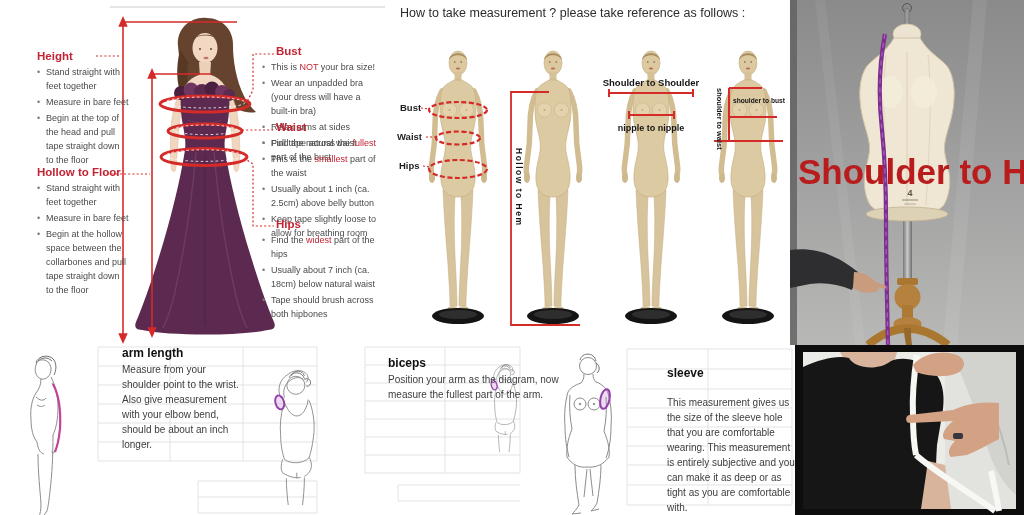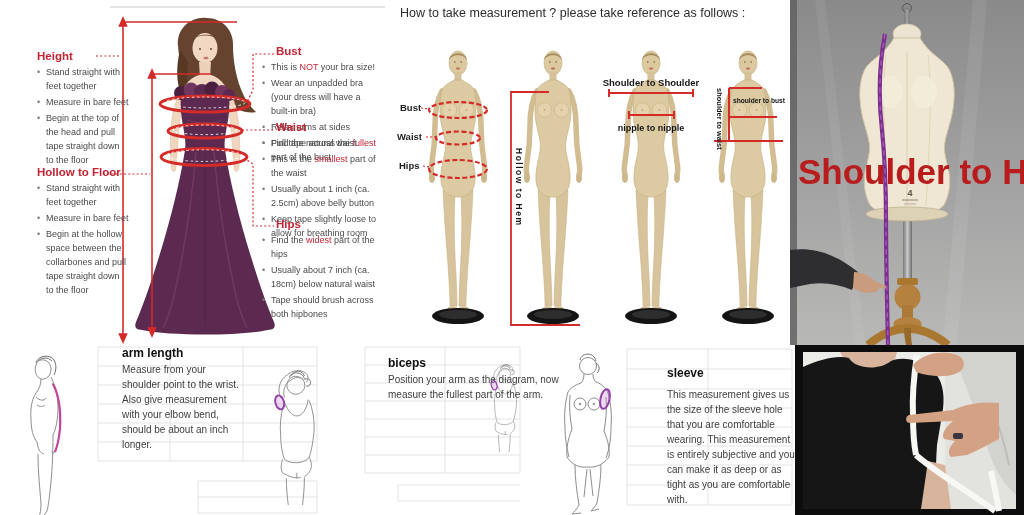--- a/index.html
+++ b/index.html
@@ -341,21 +341,21 @@
     <div class="bbody" style="width:120px;margin-top:2px">Measure from your shoulder point to the wrist. Also give measurement with your elbow bend, should be about an inch longer.</div>
   </div>
 
   <div class="abs" style="left:388px;top:356px">
     <div class="btitle">biceps</div>
     <div class="bbody" style="width:176px;margin-top:2px">Position your arm as the diagram, now measure the fullest part of the arm.</div>
   </div>
 
   <div class="abs" style="left:667px;top:366px">
     <div class="btitle">sleeve</div>
-    <div class="bbody" style="width:128px;margin-top:7px">This measurement gives us the size of the sleeve hole that you are comfortable wearing. This measurement is entirely subjective and you can make it as deep or as tight as you are comfortable with.</div>
+    <div class="bbody" style="width:128px;margin-top:15px">This measurement gives us the size of the sleeve hole that you are comfortable wearing. This measurement is entirely subjective and you can make it as deep or as tight as you are comfortable with.</div>
   </div>
 
   <svg class="abs" style="left:795px;top:345px" width="229" height="170" viewBox="0 0 229 170">
     <rect x="0" y="0" width="229" height="170" fill="#0d0d0d"></rect>
     <rect x="8" y="7" width="213" height="157" fill="#ebebe8"></rect>
     <rect x="150" y="7" width="71" height="157" fill="#e2e2de"></rect>
 
     <path d="M 45,7 L 102,7 C 100,16 96,24 88,28 C 78,32 66,30 58,24 C 52,19 48,13 45,7 Z" fill="#d8b49c"></path>
 
     <path d="M 8,22 C 26,14 42,10 54,13 C 60,24 84,26 96,16 C 108,11 126,15 138,26 C 147,34 150,48 148,64 L 142,100 C 140,130 141,150 142,164 L 8,164 Z" fill="#161616"></path>

